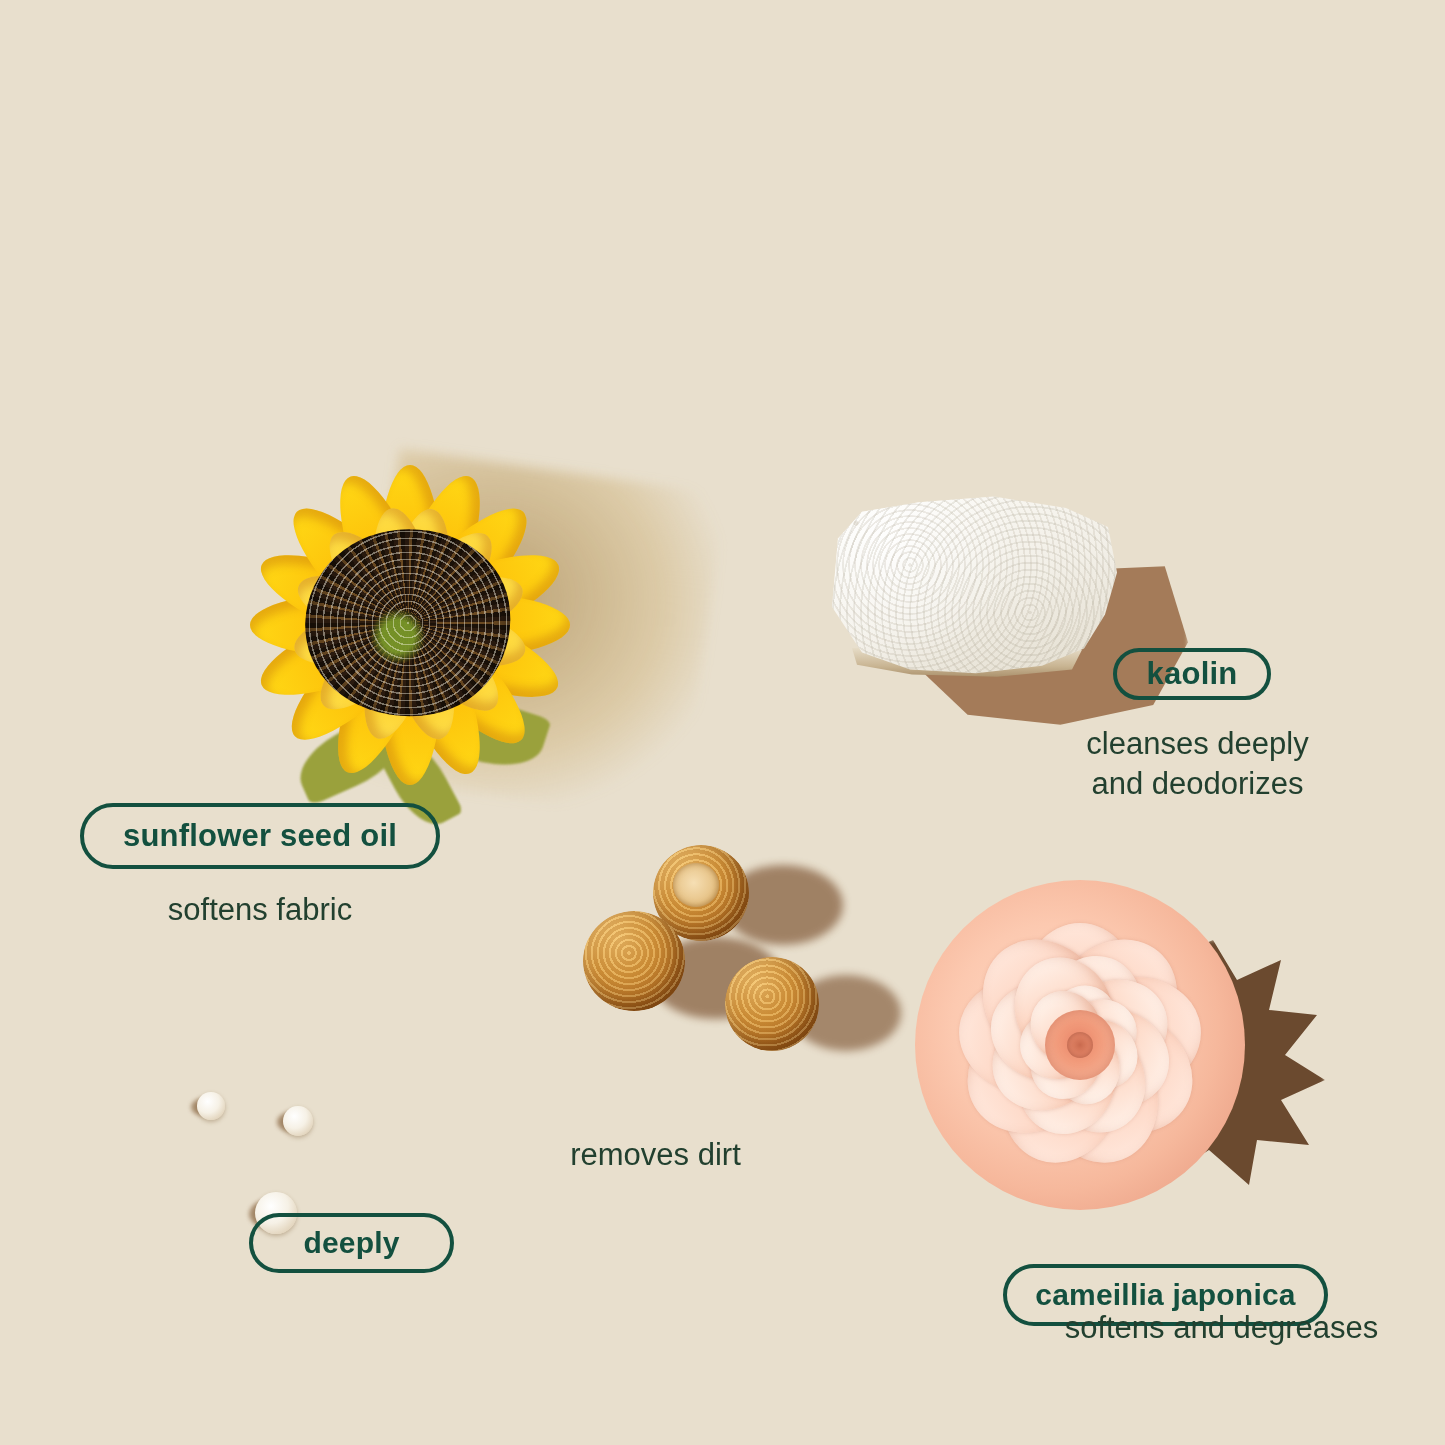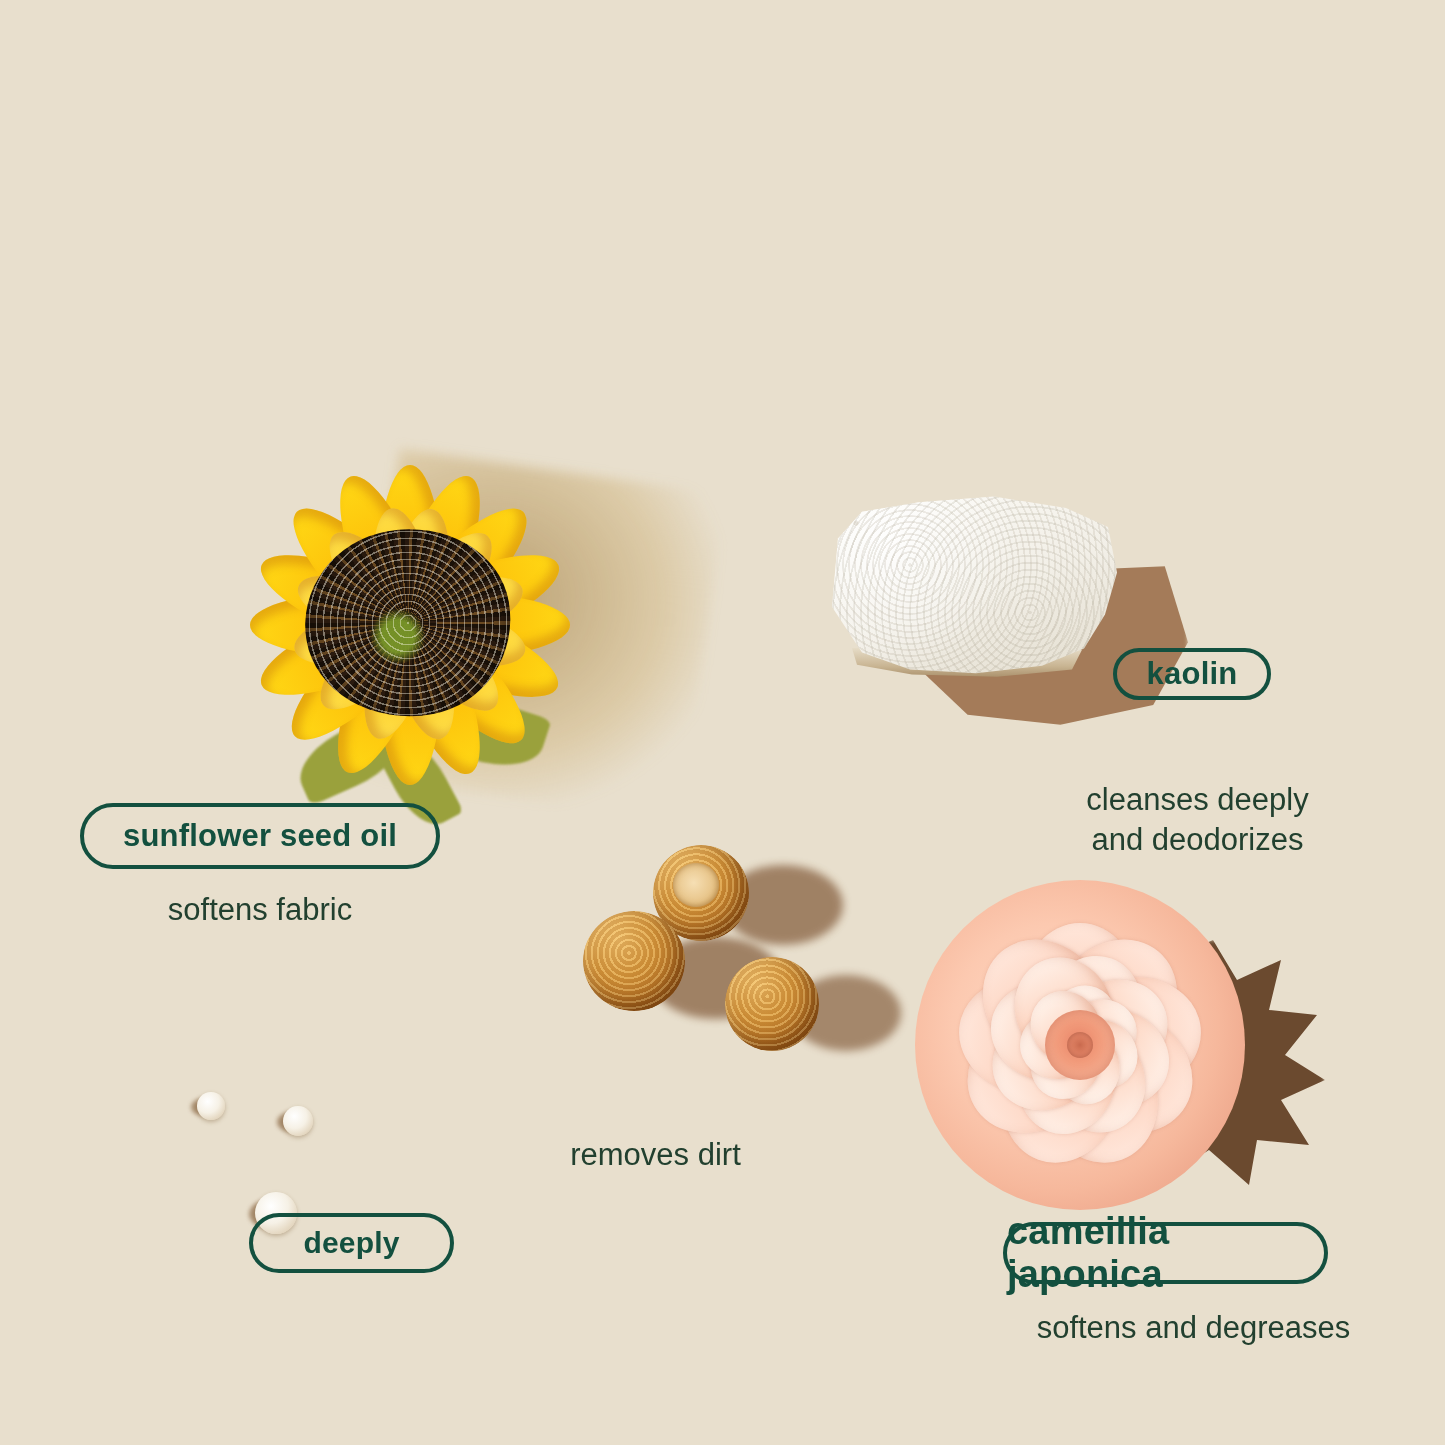--- a/index.html
+++ b/index.html
@@ -44,30 +44,30 @@
     text-align:center;
     white-space:pre-line;
     z-index:40;
   }
 
   
   #pill-sunflower{left:80px;top:803px;width:360px;height:66px;font-size:31px;}
   #cap-sunflower{left:80px;top:890px;width:360px;}
 
   #pill-kaolin{left:1113px;top:648px;width:158px;height:52px;font-size:31px;}
-  #cap-kaolin{left:1000px;top:780px;width:395px;}
+  #cap-kaolin{left:1000px;top:724px;width:395px;}
 
   #pill-sapindus{left:483px;top:1050px;width:345px;height:62px;font-size:30px;}
   #cap-sapindus{left:483px;top:1135px;width:345px;}
 
   #pill-enzymes{left:249px;top:1213px;width:205px;height:60px;font-size:30px;}
   #cap-enzymes{left:150px;top:1298px;width:405px;}
 
-  #pill-camellia{left:1003px;top:1222px;width:325px;height:62px;font-size:38px;}
-  #cap-camellia{left:996px;top:1308px;width:395px;}
+  #pill-camellia{left:1003px;top:1264px;width:325px;height:62px;font-size:30px;}
+  #cap-camellia{left:1024px;top:1308px;width:395px;}
 
   
 
   
   #sunflower{position:absolute;left:175px;top:400px;width:470px;height:450px;z-index:10;}
   #sunflower .sf-shadow{
     position:absolute;left:200px;top:70px;width:330px;height:330px;
     background:radial-gradient(ellipse at 35% 40%, rgba(150,110,40,.55), rgba(190,150,70,.28) 55%, rgba(210,180,110,0) 78%);
     filter:blur(6px);
     transform:rotate(8deg);

